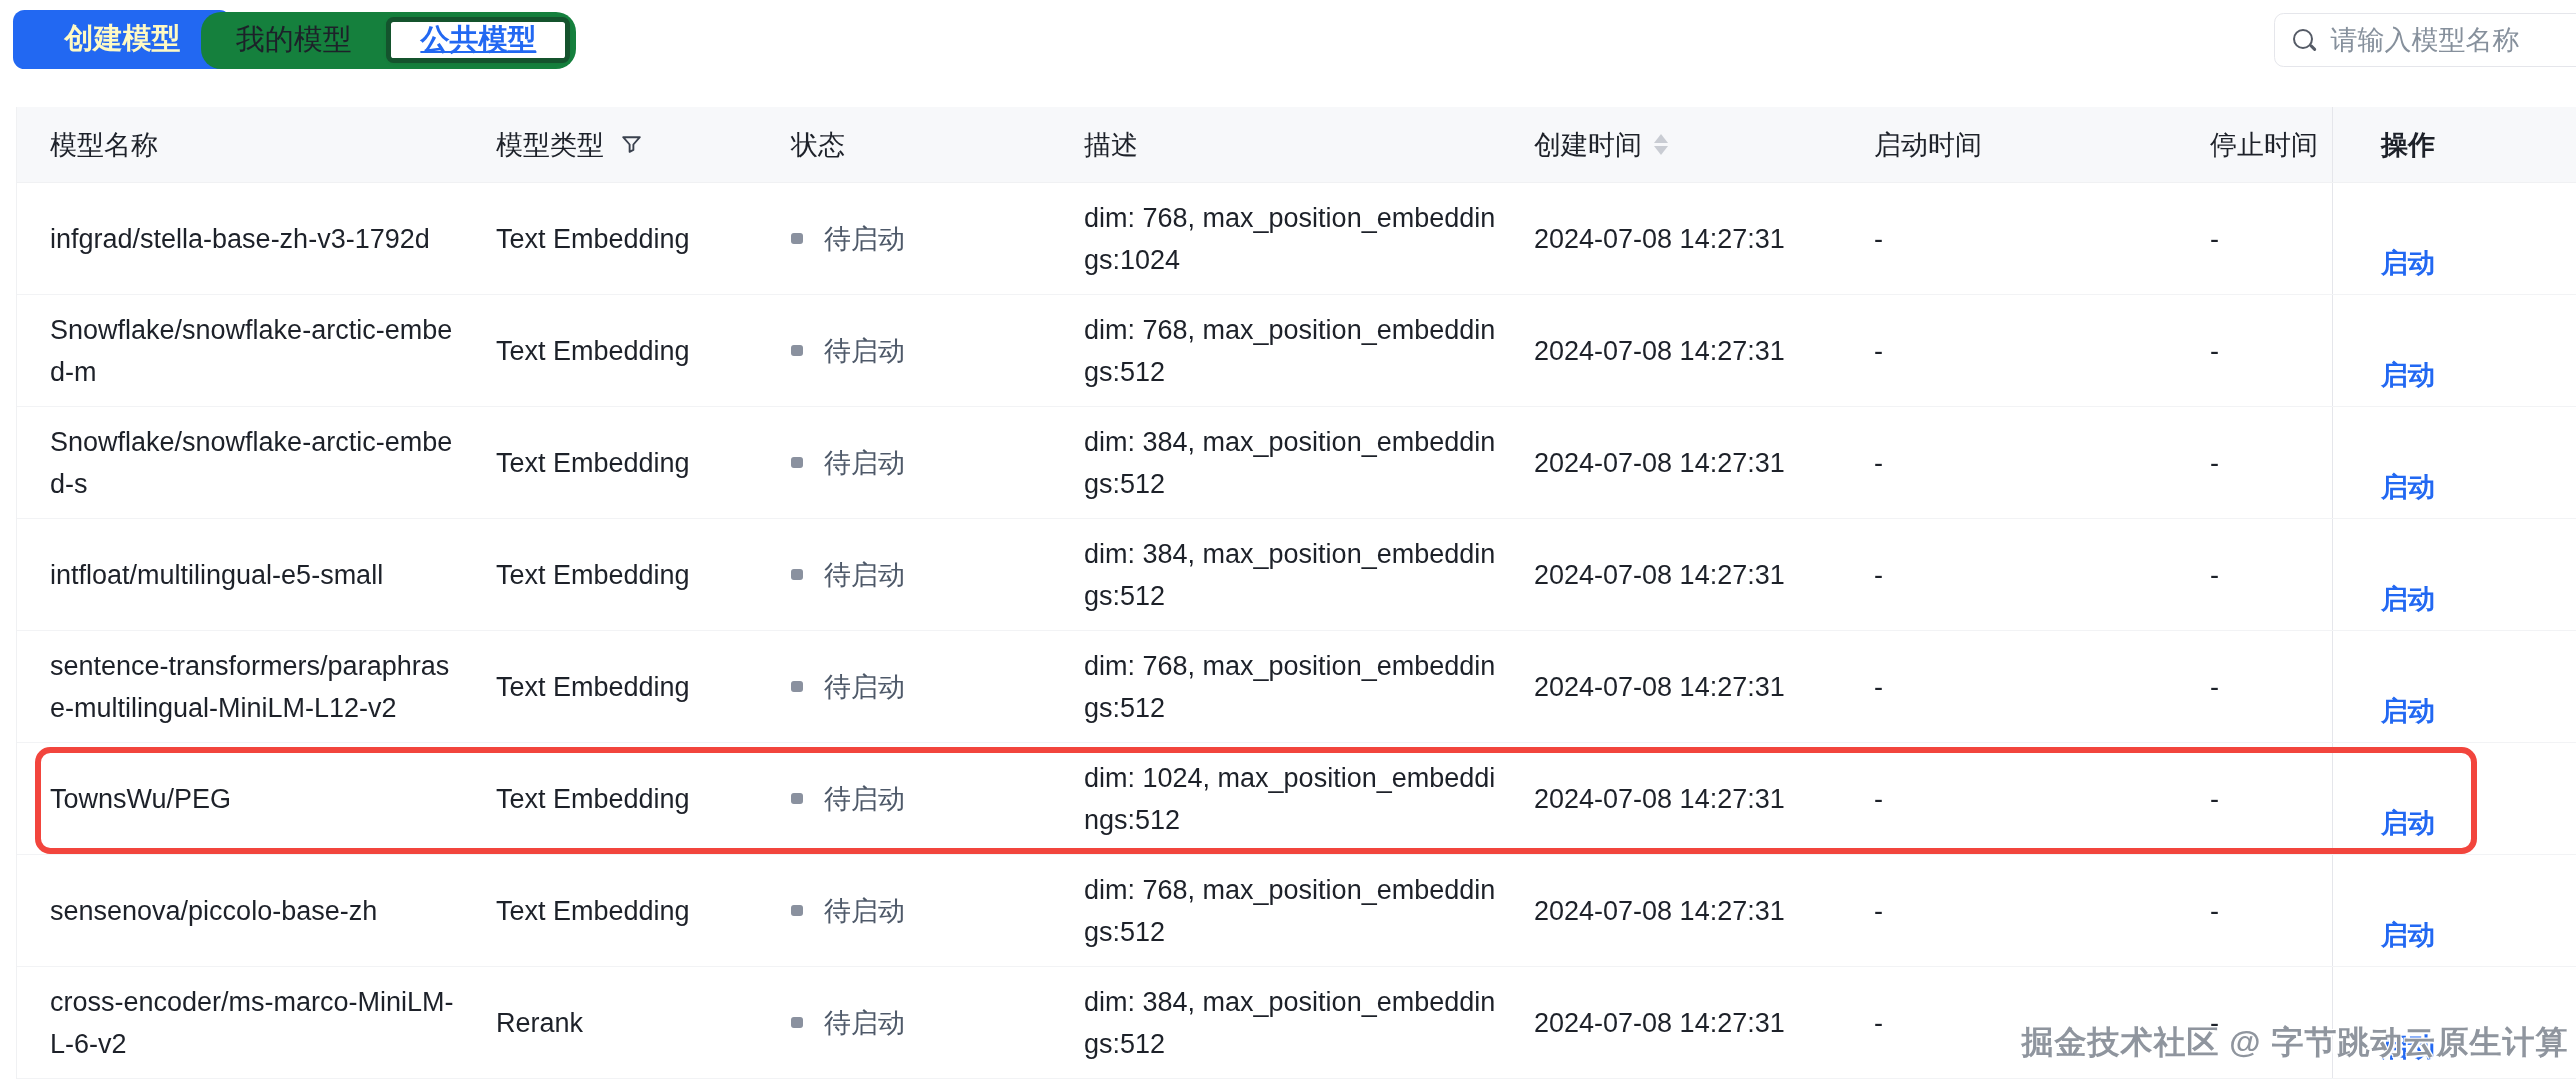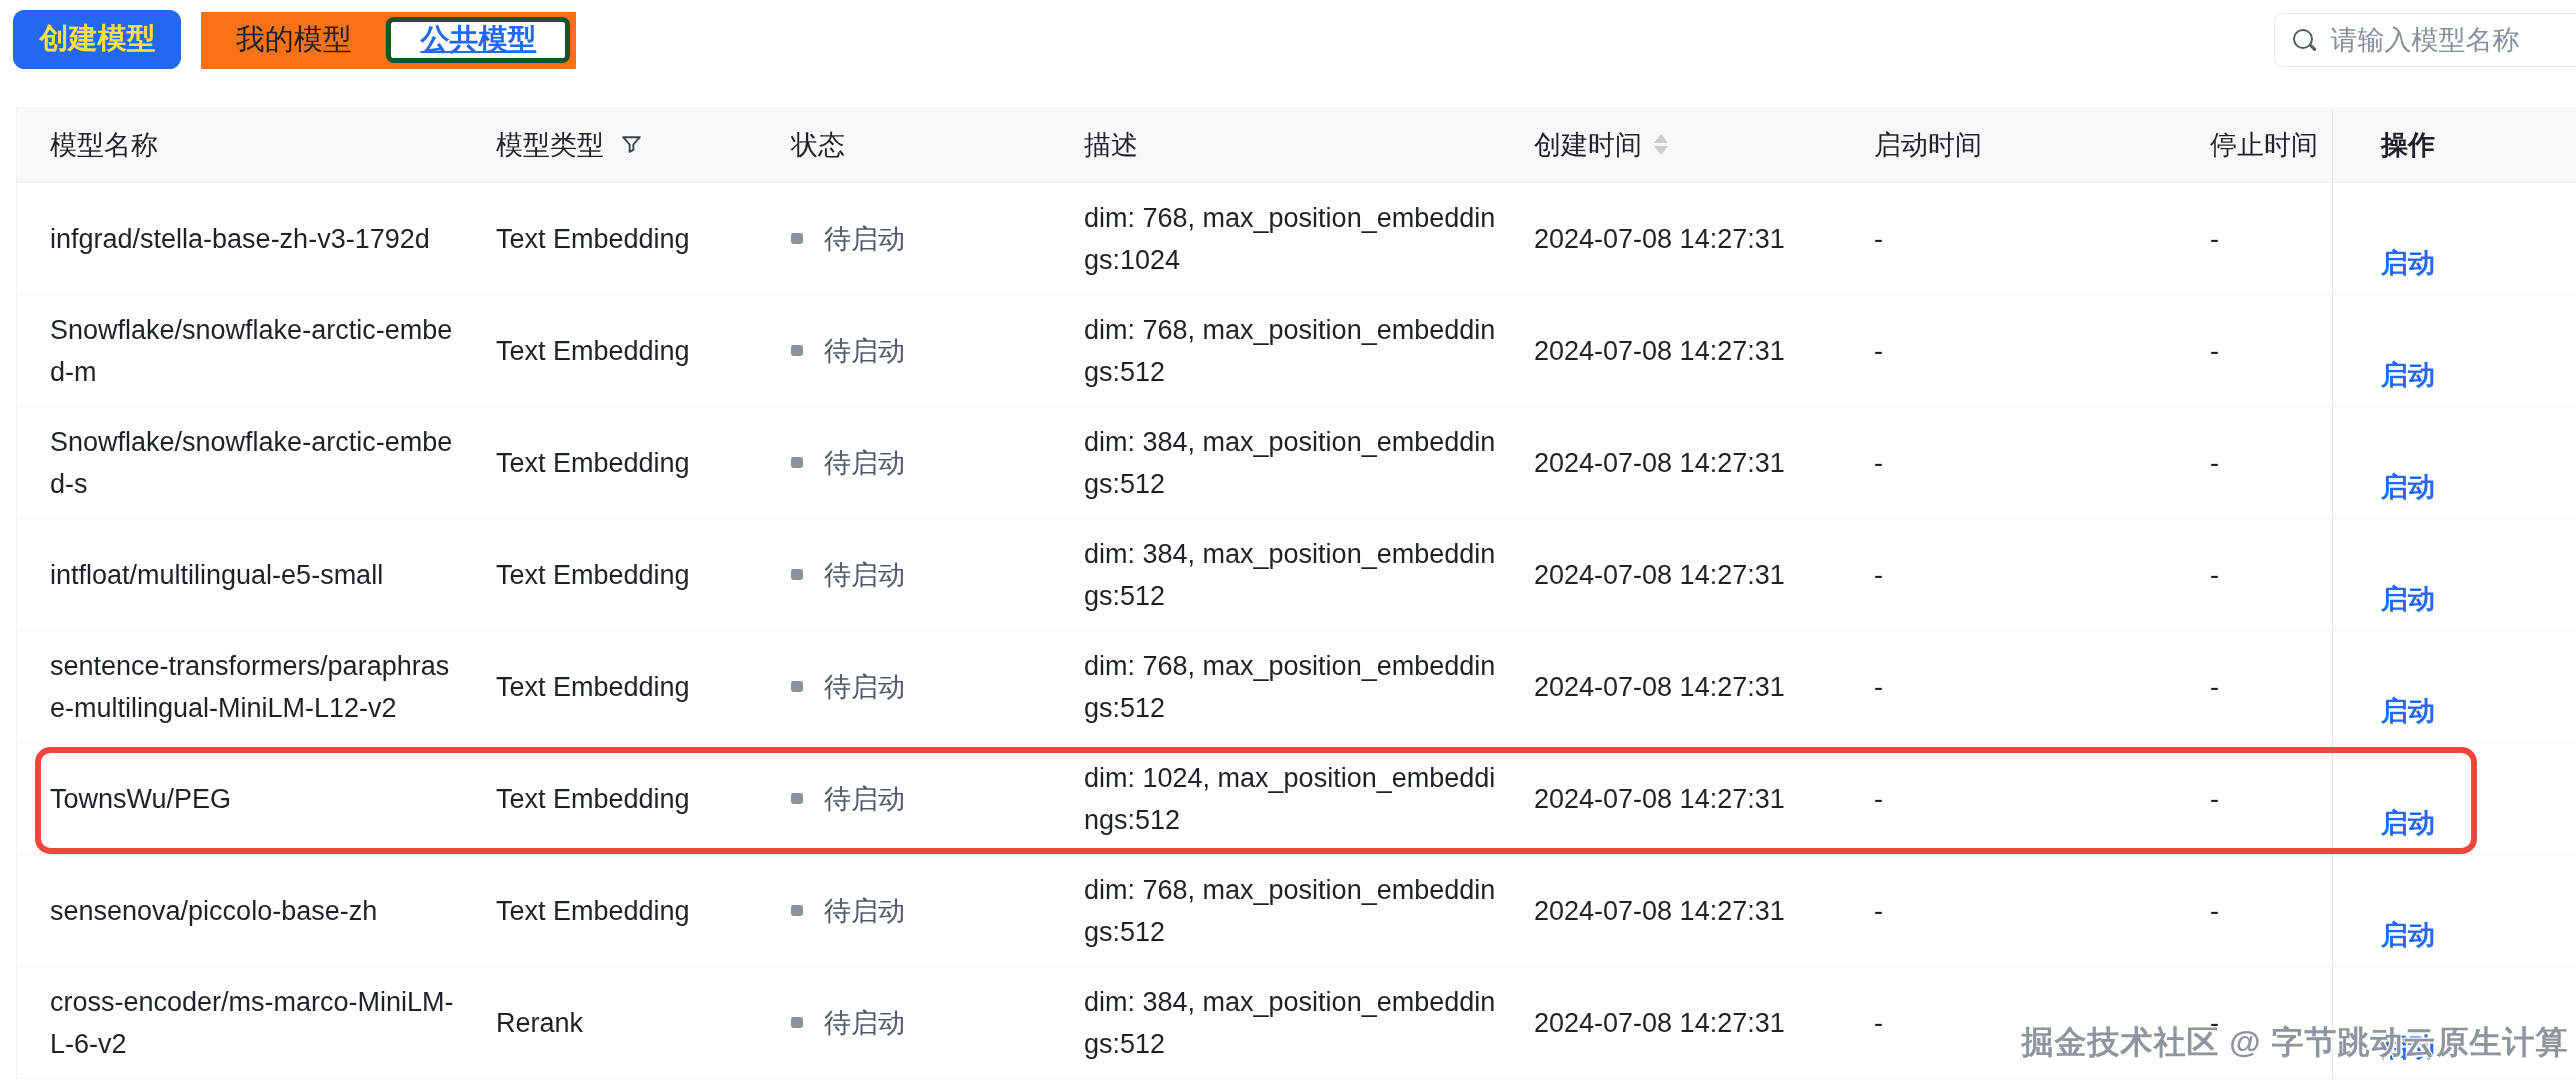--- a/index.html
+++ b/index.html
@@ -5,25 +5,25 @@
   :root{
     --blue:#2268f2; --red:#f2453d; --text:#1d2129; --text2:#4e5969;
     --muted:#86909c; --hdr-bg:#f7f8fa; --line:#f0f1f3; --line2:#e5e6eb;
   }
   *{box-sizing:border-box;margin:0;padding:0;}
   html,body{width:2576px;height:1082px;overflow:hidden;background:#fff;
     font-family:"Liberation Sans","DejaVu Sans",sans-serif;color:var(--text);}
   .page{position:relative;width:2576px;height:1082px;}
 
   
-  .btn-primary{position:absolute;left:13.4px;top:9.6px;height:59px;padding:0 26px;
-    background:var(--blue);color:#fde047;font-size:29px;font-weight:bold;border:none;
+  .btn-primary{position:absolute;left:13.4px;top:9.6px;height:59px;padding:0 51px;
+    background:var(--blue);color:#fef9c3;font-size:29px;font-weight:bold;border:none;
     border-radius:11.5px;display:flex;align-items:center;cursor:pointer;}
-  .tab-group{position:absolute;left:201px;top:11.5px;height:57px;background:#f97316;
-    border-radius:1px;display:flex;align-items:center;padding:0 5.7px;gap:5.7px;}
+  .tab-group{position:absolute;left:201px;top:11.5px;height:57px;background:#15803d;
+    border-radius:20px;display:flex;align-items:center;padding:0 5.7px;gap:5.7px;}
   .tab{height:46px;padding:0 29px;display:flex;align-items:center;font-size:29px;
     color:var(--text);border-radius:7.6px;cursor:pointer;white-space:nowrap;}
   .tab.active{background:#fff;color:var(--blue);font-weight:bold;
     border:5px solid #14532d;box-shadow:0 1px 3.8px rgba(0,0,0,.06);text-decoration:underline;}
   .search{position:absolute;left:2274px;top:13.4px;width:344px;height:54px;
     border:1px solid var(--line2);border-radius:9.6px;background:#fff;
     display:flex;align-items:center;padding:0 17px;gap:13.4px;}
   .search input{border:none;outline:none;font-size:27px;width:100%;color:var(--text);
     font-family:inherit;background:transparent;}
   .search input::placeholder{color:var(--muted);}

